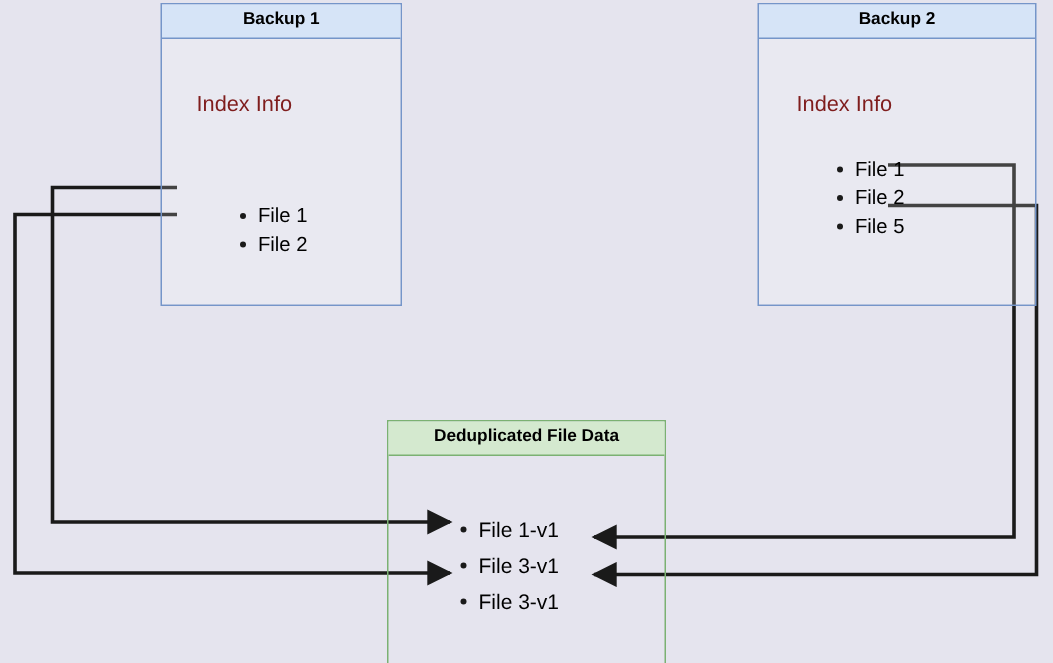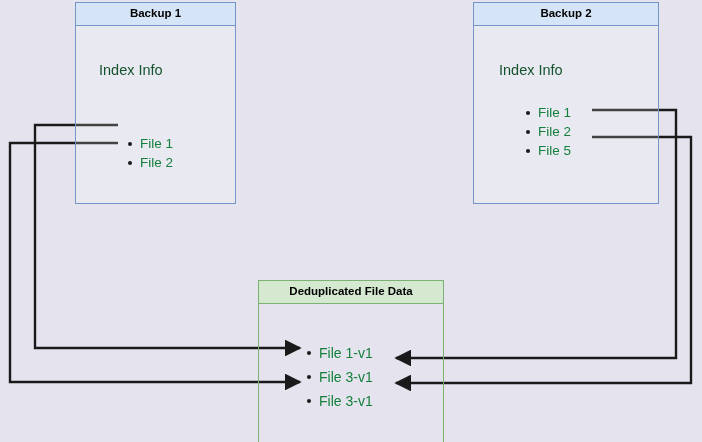--- a/index.html
+++ b/index.html
@@ -46,20 +46,21 @@
   .box .body {
     box-sizing: border-box;
     width: 100%;
     position: relative;
   }
 
   
   .box.blue {
     border: 1.6px solid #7595c9;
     background: transparent;
+    margin-left: 32px;
   }
   .box.blue .hdr {
     background: #d6e4f7;
     border-bottom: 1.6px solid #7595c9;
   }
   .box.blue .body {
     background: rgba(255,255,255,0.18);
   }
 
   
@@ -80,37 +81,37 @@
   #backup1 .body { height: calc(100% - 23px); }
   #backup2 { left: 473px; top: 2px;   width: 186px; height: 202px; }
   #backup2 .body { height: calc(100% - 23px); }
   #dedup   { left: 258px; top: 280px; width: 186px; height: 164px; }
   #dedup .body { height: calc(100% - 23px); }
 
   
   .index-info {
     position: absolute;
     font-size: 14.5px;
-    color: #14532d;
+    color: #7f1d1d;
     white-space: nowrap;
   }
   #b1-index { left: 23px; top: 36px; }
   #b2-index { left: 25px; top: 36px; }
 
   
   ul.filelist {
     position: absolute;
     margin: 0;
     padding: 0;
     list-style: none;
   }
   ul.filelist li {
     position: relative;
     font-size: 13.5px;
-    color: #15803d;
+    color: #000000;
     white-space: nowrap;
     padding-left: 13px;
     height: 19px;
     line-height: 19px;
   }
   ul.filelist li::before {
     content: "";
     position: absolute;
     left: 1px;
     top: 8px;

